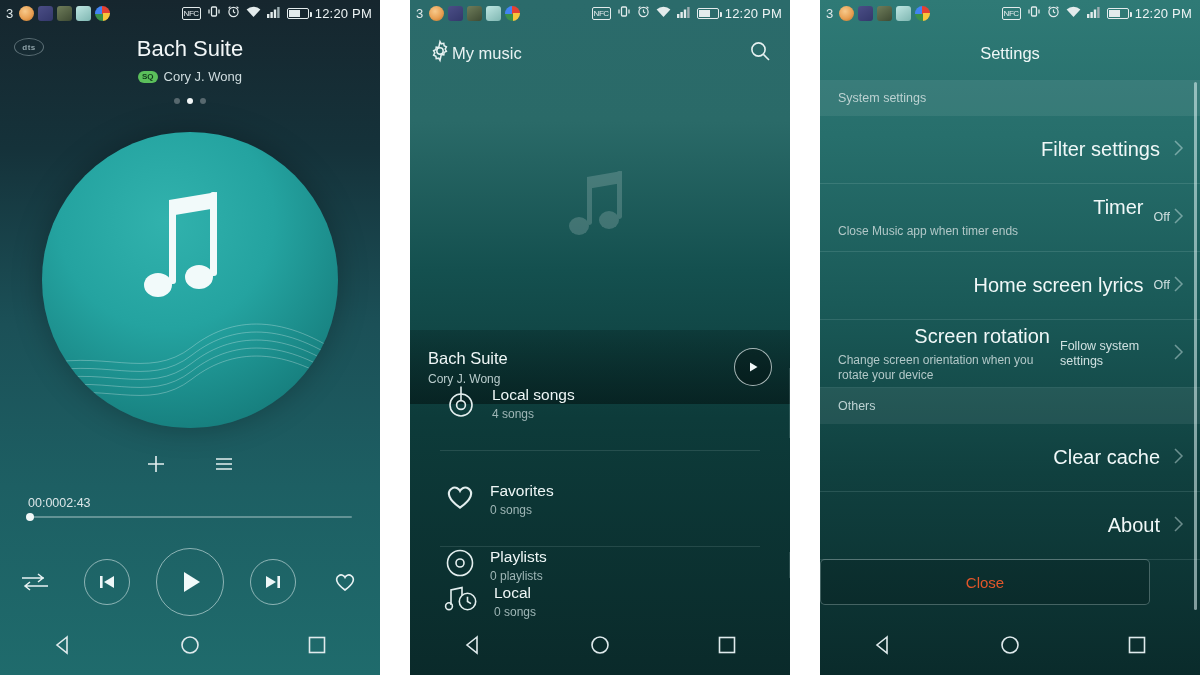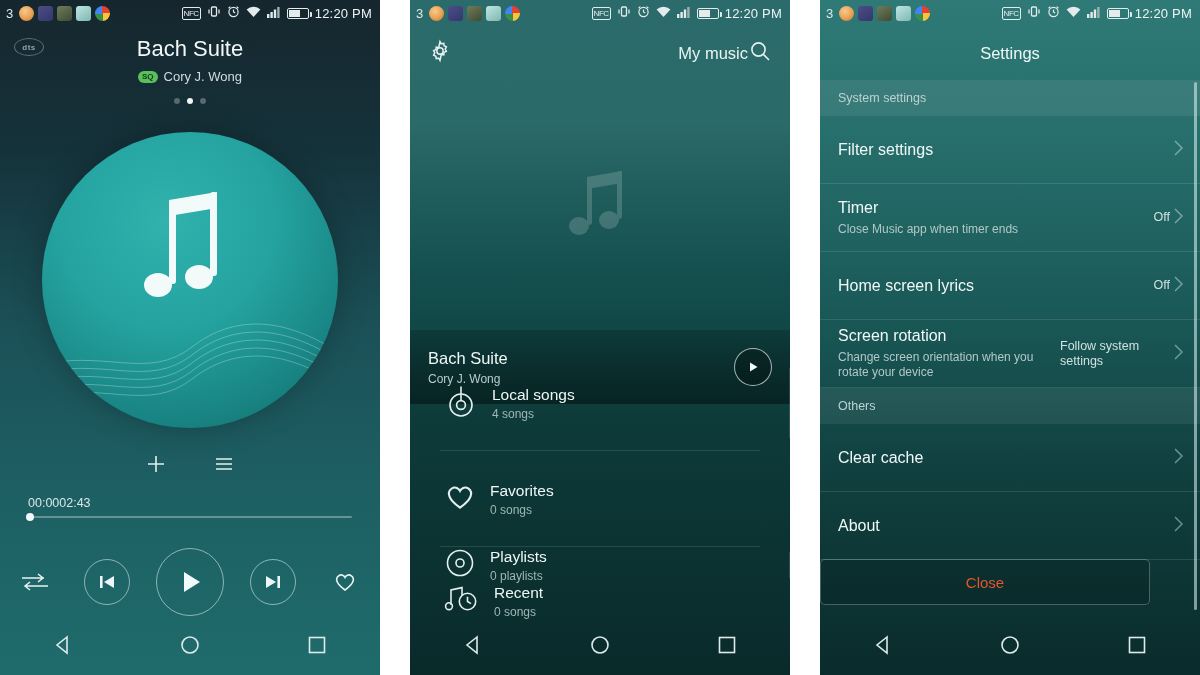--- a/index.html
+++ b/index.html
@@ -76,21 +76,21 @@
   .tbtn.circ { border:1.6px solid rgba(232,244,244,.55); border-radius:50%; width:46px; height:46px; }
   .tbtn.circ.big { width:68px; height:68px; border-width:1.8px; }
   .tbtn.plain { width:46px; height:46px; }
 
   
   .navbar { position:absolute; left:0; right:0; bottom:0; height:56px; display:flex; align-items:center; justify-content:space-around; }
   .nav-ic { color:#dfeaec; }
 
   
   .p2-header { height: 54px; display:flex; align-items:center; padding: 0 18px; color:#eaf4f4; }
-  .p2-header .t { flex:1; text-align:right; font-size:16.5px; color:#e9f3f3; }
+  .p2-header .t { flex:1; text-align:left; font-size:16.5px; color:#e9f3f3; }
   .p2-hero { height: 250px; position: relative; display:flex; align-items:center; justify-content:center; }
   .p2-hero .note-wm { opacity:.17; }
   .p2-nowbar {
     position: relative; height: 74px; padding: 0 18px;
     display:flex; align-items:center;
     background: linear-gradient(180deg, rgba(5,28,28,.30) 0%, rgba(3,20,20,.62) 100%);
   }
   .p2-nowbar .meta { flex:1; }
   .p2-nowbar .n-title { color:#f0f7f7; font-size:16.5px; }
   .p2-nowbar .n-artist { color:#b9cccc; font-size:12px; margin-top:4px; }
@@ -102,21 +102,21 @@
   .p2-cell.b-r::after { content:""; position:absolute; right:0; top:14%; bottom:14%; width:1px; background: rgba(210,235,235,.16); }
   .p2-cell.b-b::before { content:""; position:absolute; left:8%; right:8%; bottom:0; height:1px; background: rgba(210,235,235,.13); }
   .cell-ic { color:#e3eeee; flex:0 0 auto; }
 
   
   .p3-header { height: 54px; display:flex; align-items:center; justify-content:center; color:#eef7f7; font-size:16.5px; }
   .p3-list { position:absolute; left:0; right:0; top:80px; bottom:0; }
   .sec-head { height: 36px; display:flex; align-items:center; padding: 0 18px; color:#bcd2d2; font-size:12.5px; background: rgba(255,255,255,.07); }
   .row { position:relative; padding: 0 30px 0 18px; display:flex; align-items:center; min-height: 68px; border-bottom:1px solid rgba(200,228,228,.14); }
   .row .left { flex:1; padding-right:10px; }
-  .row .r-title { color:#f0f8f8; font-size:16px; }
+  .row .r-title { color:#f0f8f8; font-size:20px;text-align:right; }
   .row .r-sub { color:#b2c8c8; font-size:12px; margin-top:5px; line-height:15px; }
   .row .r-val { color:#cfe0e0; font-size:12.5px; text-align:left; max-width:110px; line-height:15px; }
   .chev { position:absolute; right: 13px; top:50%; transform: translateY(-50%); color: rgba(220,240,240,.45); }
   .closewrap { position:absolute; left:0; right:0; bottom:56px; height:74px; display:flex; align-items:center; justify-content:flex-start; }
   .closebtn { width: 330px; height: 46px; border:1px solid rgba(205,230,230,.3); border-radius:5px; display:flex; align-items:center; justify-content:center; color:#e2562a; font-size:15px; background: rgba(0,0,0,.12); }
   .scrollbar { position:absolute; right:3px; top:82px; width:3px; height:528px; background: rgba(225,245,245,.55); border-radius:2px; }
 </style>
 </head>
 <body>
 
@@ -403,21 +403,21 @@
       <div class="p2-cell">
         <span class="cell-ic">
           <svg width="36" height="32" viewBox="0 0 36 32" fill="none" stroke="#e3eeee" stroke-width="1.6">
             <path d="M7 22 V7 L18 4.6 V12"></path>
               <circle cx="5" cy="23.2" r="3.4"></circle>
             <circle cx="23.5" cy="18.5" r="8.2"></circle>
               <path d="M23.5 13.8 V18.5 L27 20.6"></path>
           </svg>
         </span>
         <span>
-          <span class="lbl">Recent</span>
+          <span class="lbl">Local</span>
           <span class="sub" style="display:block">0 songs</span>
         </span>
       </div>
     </div>
 
     <div class="navbar">
       <span class="nav-ic">
         <svg width="22" height="22" viewBox="0 0 22 22" fill="none" stroke="#dfeaec" stroke-width="1.6">
             <path d="M15 3 L5 11 L15 19 Z"></path>
           </svg>

